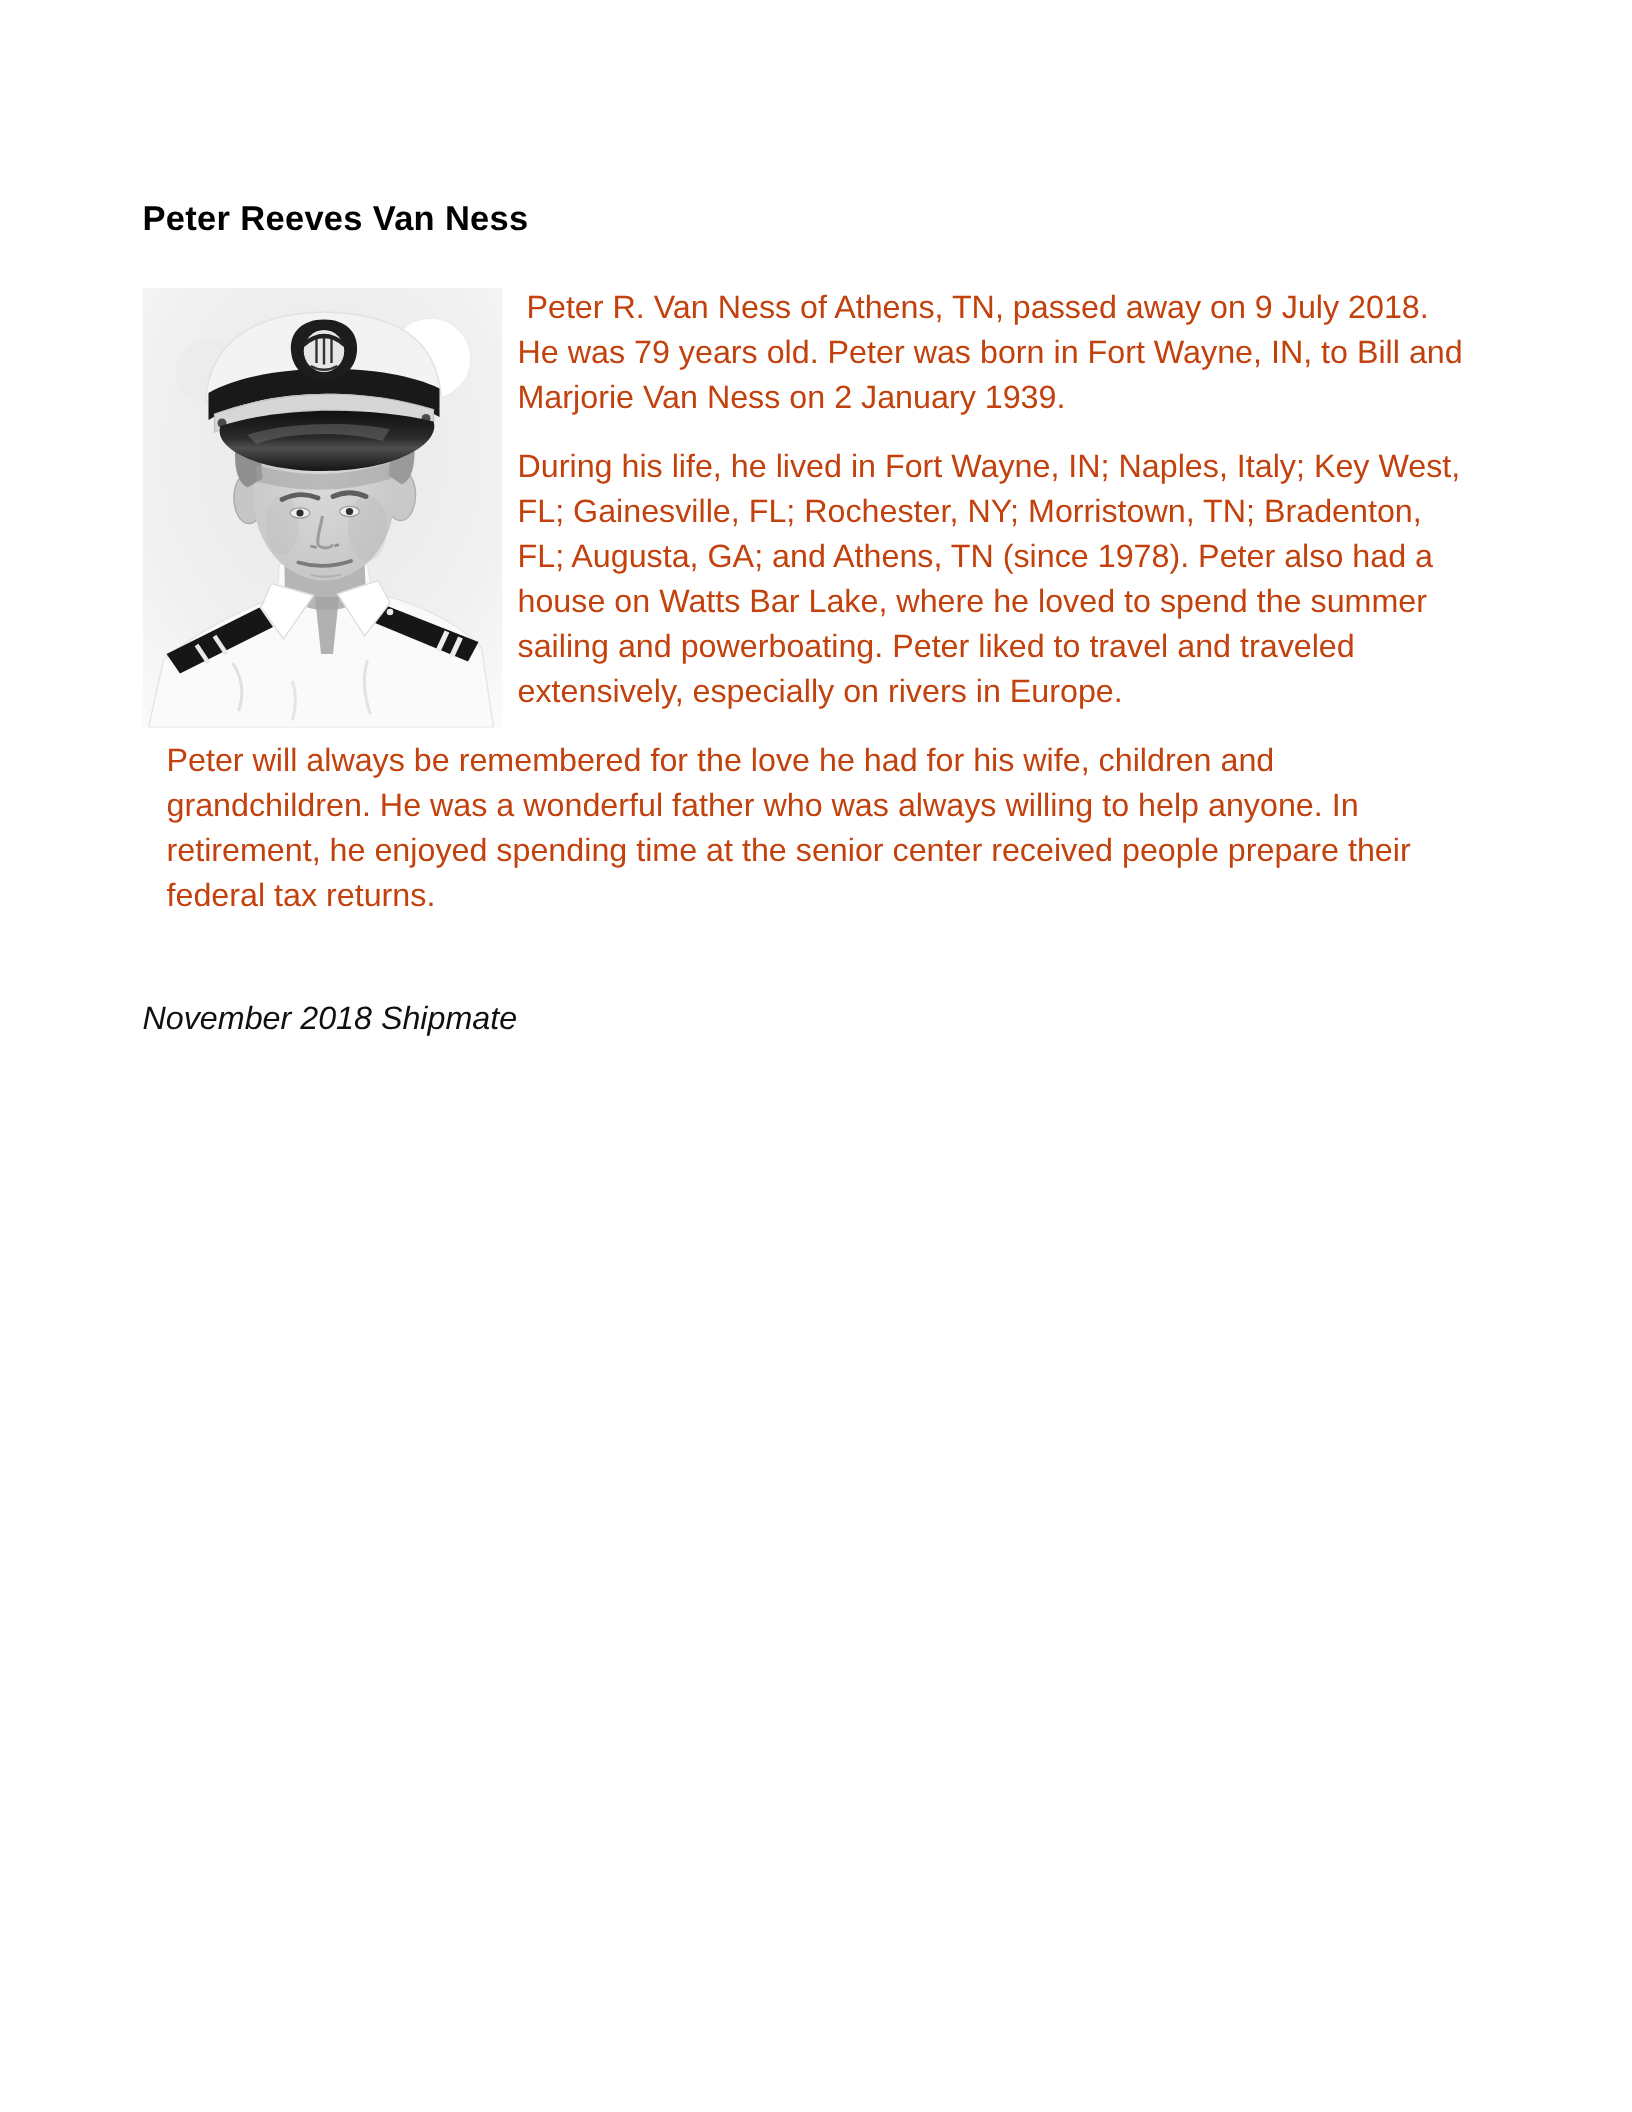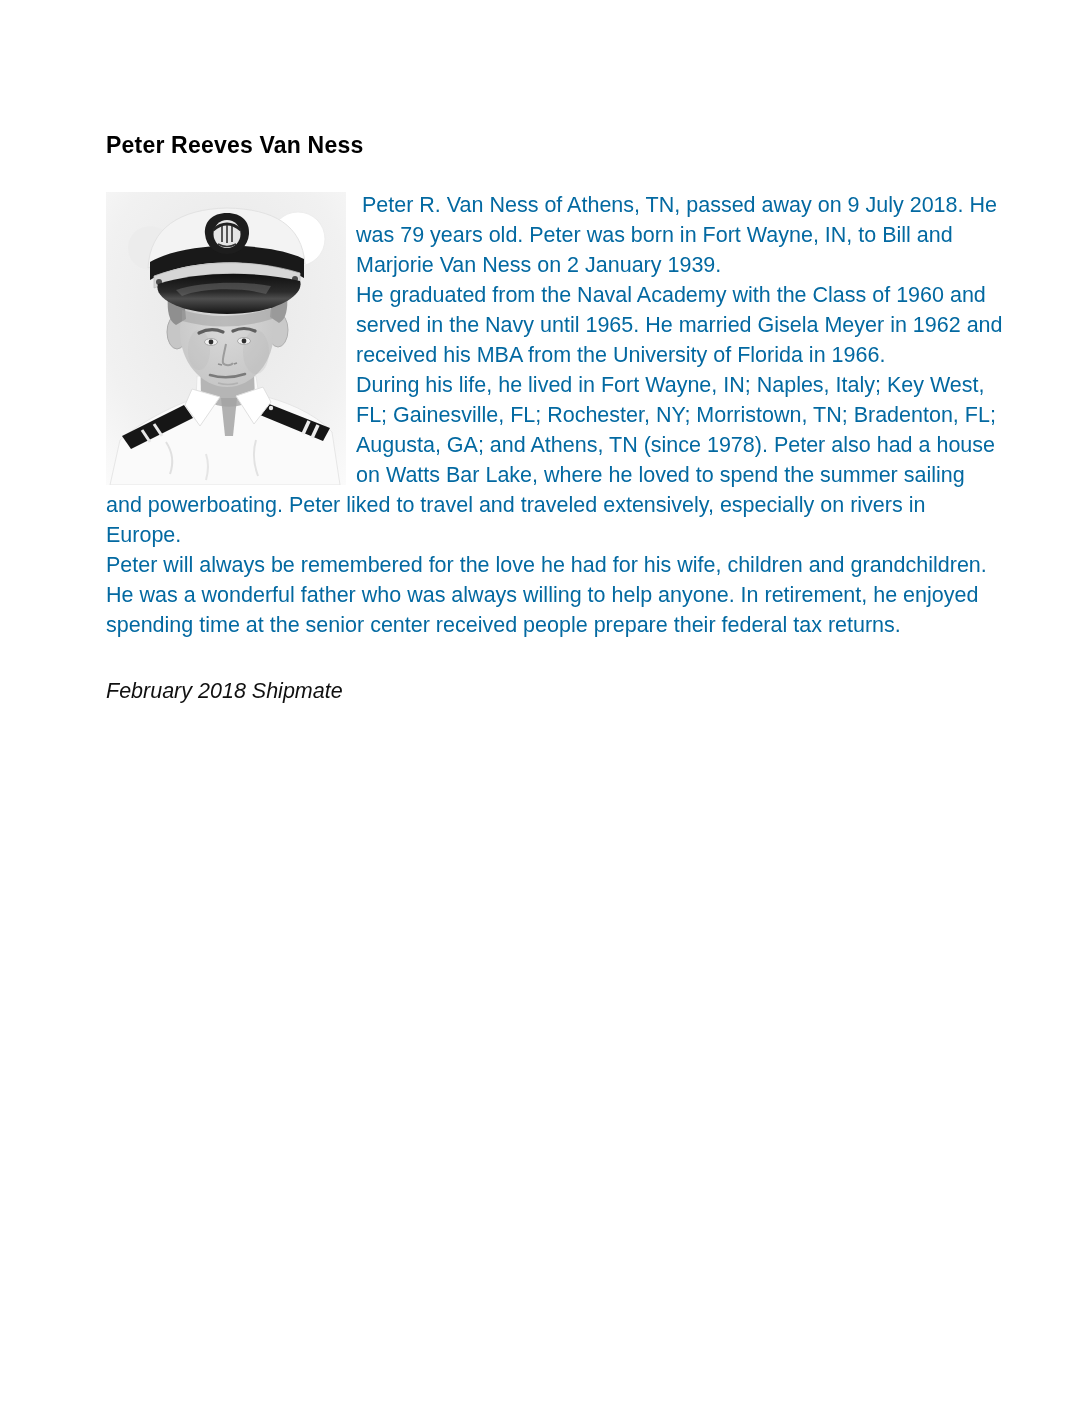--- a/index.html
+++ b/index.html
@@ -13,21 +13,21 @@
   }
   .page {
     position: relative;
     width: 1088px;
     height: 1408px;
     overflow: hidden;
     background: #ffffff;
   }
   .content {
     position: absolute;
-    left: 106px;
+    left: 95px;
     top: 0;
     width: 898px;
   }
   .title {
     margin: 131px 0 0 0;
     font-size: 23px;
     line-height: 28px;
     font-weight: 700;
     color: #000000;
     letter-spacing: 0.2px;
@@ -38,22 +38,22 @@
     line-height: 30px;
   }
   .photo {
     float: left;
     width: 240px;
     height: 293px;
     margin: 2px 10px 4px 0;
   }
   .photo svg { display: block; }
   .para {
-    margin: 0;
-    color: #0369a1;
+    margin: 16px;
+    color: #c2410c;
   }
   .byline {
     margin: 36px 0 0 0;
     font-style: italic;
     color: #101010;
   }
   .clear { clear: both; }
 </style>
 </head>
 <body>
@@ -149,23 +149,22 @@
           <path d="M 48 84 C 95 67 148 67 194 81 L 194 93 C 148 77 95 77 48 96 Z" fill="#d6d6d6" stroke="#bfbfbf" stroke-width="0.8"></path>
           <circle cx="53" cy="90" r="3" fill="#4a4a4a"></circle>
           <circle cx="189" cy="87" r="3" fill="#4a4a4a"></circle>
 
           <path d="M 52 92 C 92 79 152 79 194 89 C 199 104 168 122 121 122 C 74 122 47 106 52 92 Z" fill="url(#visorg)"></path>
           <path d="M 70 98 C 95 89 140 89 165 94 L 160 102 C 135 95 95 96 76 104 Z" fill="#787878" opacity="0.45"></path>
         </svg>
       </div>
 
       <p class="para">&nbsp;Peter R. Van Ness of Athens, TN, passed away on 9 July 2018. He was 79 years old. Peter was born in Fort Wayne, IN, to Bill and Marjorie Van Ness on 2 January 1939.</p>
-      <p class="para">He graduated from the Naval Academy with the Class of 1960 and served in the Navy until 1965. He married Gisela Meyer in 1962 and received his MBA from the University of Florida in 1966.</p>
       <p class="para">During his life, he lived in Fort Wayne, IN; Naples, Italy; Key West, FL; Gainesville, FL; Rochester, NY; Morristown, TN; Bradenton, FL; Augusta, GA; and Athens, TN (since 1978). Peter also had a house on Watts Bar Lake, where he loved to spend the summer sailing and powerboating. Peter liked to travel and traveled extensively, especially on rivers in Europe.</p>
       <p class="para">Peter will always be remembered for the love he had for his wife, children and grandchildren. He was a wonderful father who was always willing to help anyone. In retirement, he enjoyed spending time at the senior center received people prepare their federal tax returns.</p>
 
       <div class="clear"></div>
 
-      <p class="byline">February 2018 Shipmate</p>
+      <p class="byline">November 2018 Shipmate</p>
     </div>
 
   </div>
 </div>
 
 </body></html>

